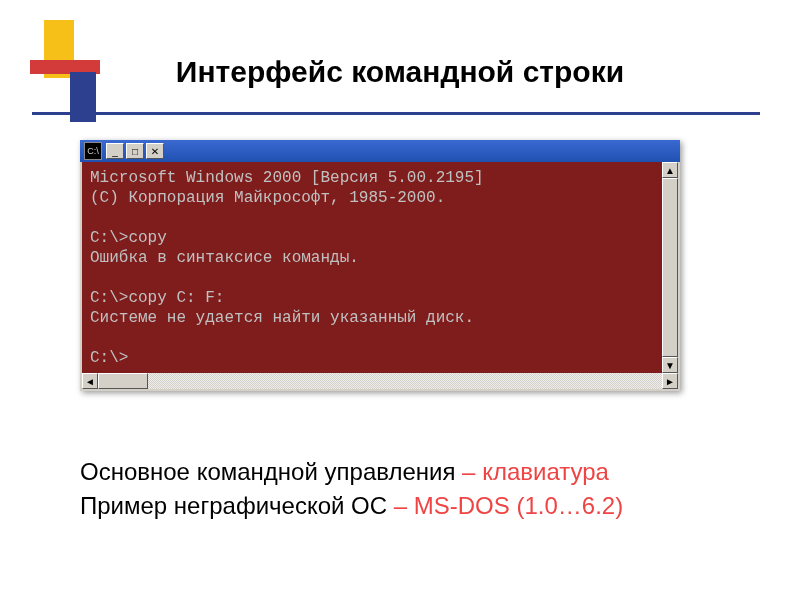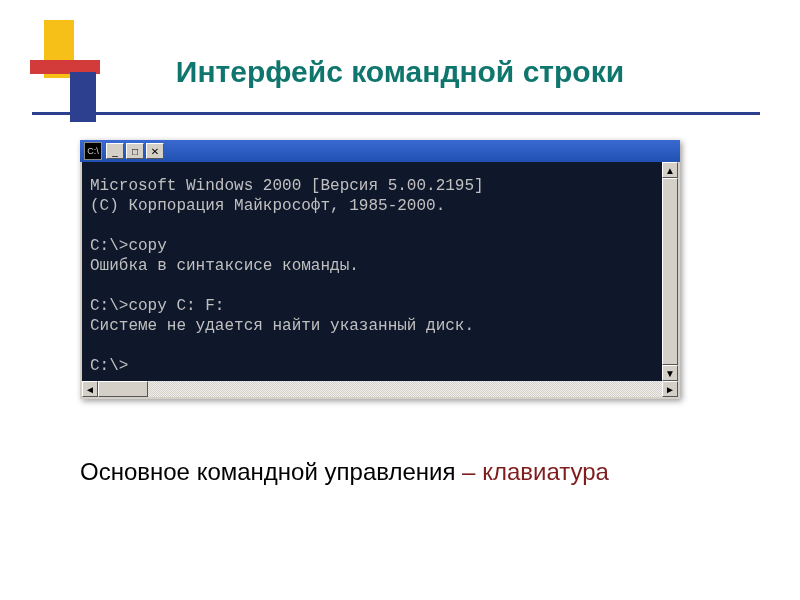--- a/index.html
+++ b/index.html
@@ -25,21 +25,21 @@
   .title-wrap {
     position: absolute;
     top: 55px;
     left: 0;
     width: 100%;
     text-align: center;
   }
   .title {
     font-size: 30px;
     font-weight: bold;
-    color: #0f766e;
+    color: #000000;
     font-family: Arial, sans-serif;
   }
   .underline {
     position: absolute;
     top: 112px;
     left: 32px;
     width: 728px;
     height: 3px;
     background: #2d3f8f;
   }
@@ -85,26 +85,26 @@
     font-size: 10px;
     color: #000;
     box-sizing: border-box;
   }
   .client {
     border: 2px solid #d4d0c8;
     border-top: none;
     background: #d4d0c8;
   }
   .term {
-    background: #0f172a;
+    background: #7f1d1d;
     color: #c0c0c0;
     font-family: "Courier New", monospace;
     font-size: 16px;
     line-height: 1.25;
-    padding: 14px 8px 5px 8px;
+    padding: 6px 8px 5px 8px;
     white-space: pre-wrap;
     min-height: 200px;
   }
   .scroll-h {
     display: flex;
     height: 16px;
     background: #d4d0c8;
   }
   .scroll-h .arrow {
     width: 16px; height: 16px;
@@ -142,21 +142,21 @@
   .scroll-v .thumb { position:absolute; top:0; left:0; width:16px; height:100%; background:#d4d0c8; border:1px solid #fff; border-right-color:#555; border-bottom-color:#555; box-sizing:border-box; }
   .window-inner { position: relative; }
   .caption {
     position: absolute;
     top: 455px;
     left: 80px;
     font-size: 24px;
     line-height: 1.4;
     color: #000;
   }
-  .caption .red { color: #7f1d1d; }
+  .caption .red { color: #ef4444; }
 </style>
 </head>
 <body>
 
 <div class="deco">
   <div class="yellow"></div>
   <div class="red"></div>
   <div class="blue"></div>
 </div>
 
@@ -201,13 +201,16 @@
       </div>
       <div class="arrow">▼</div>
     </div>
   </div>
 </div>
 
 <div class="caption">
   <div>
     <span>Основное командной управления </span><span class="red">– клавиатура</span>
   </div>
+  <div>
+    <span>Пример неграфической ОС </span><span class="red">– MS-DOS (1.0…6.2)</span>
+  </div>
 </div>
 
 </body></html>

